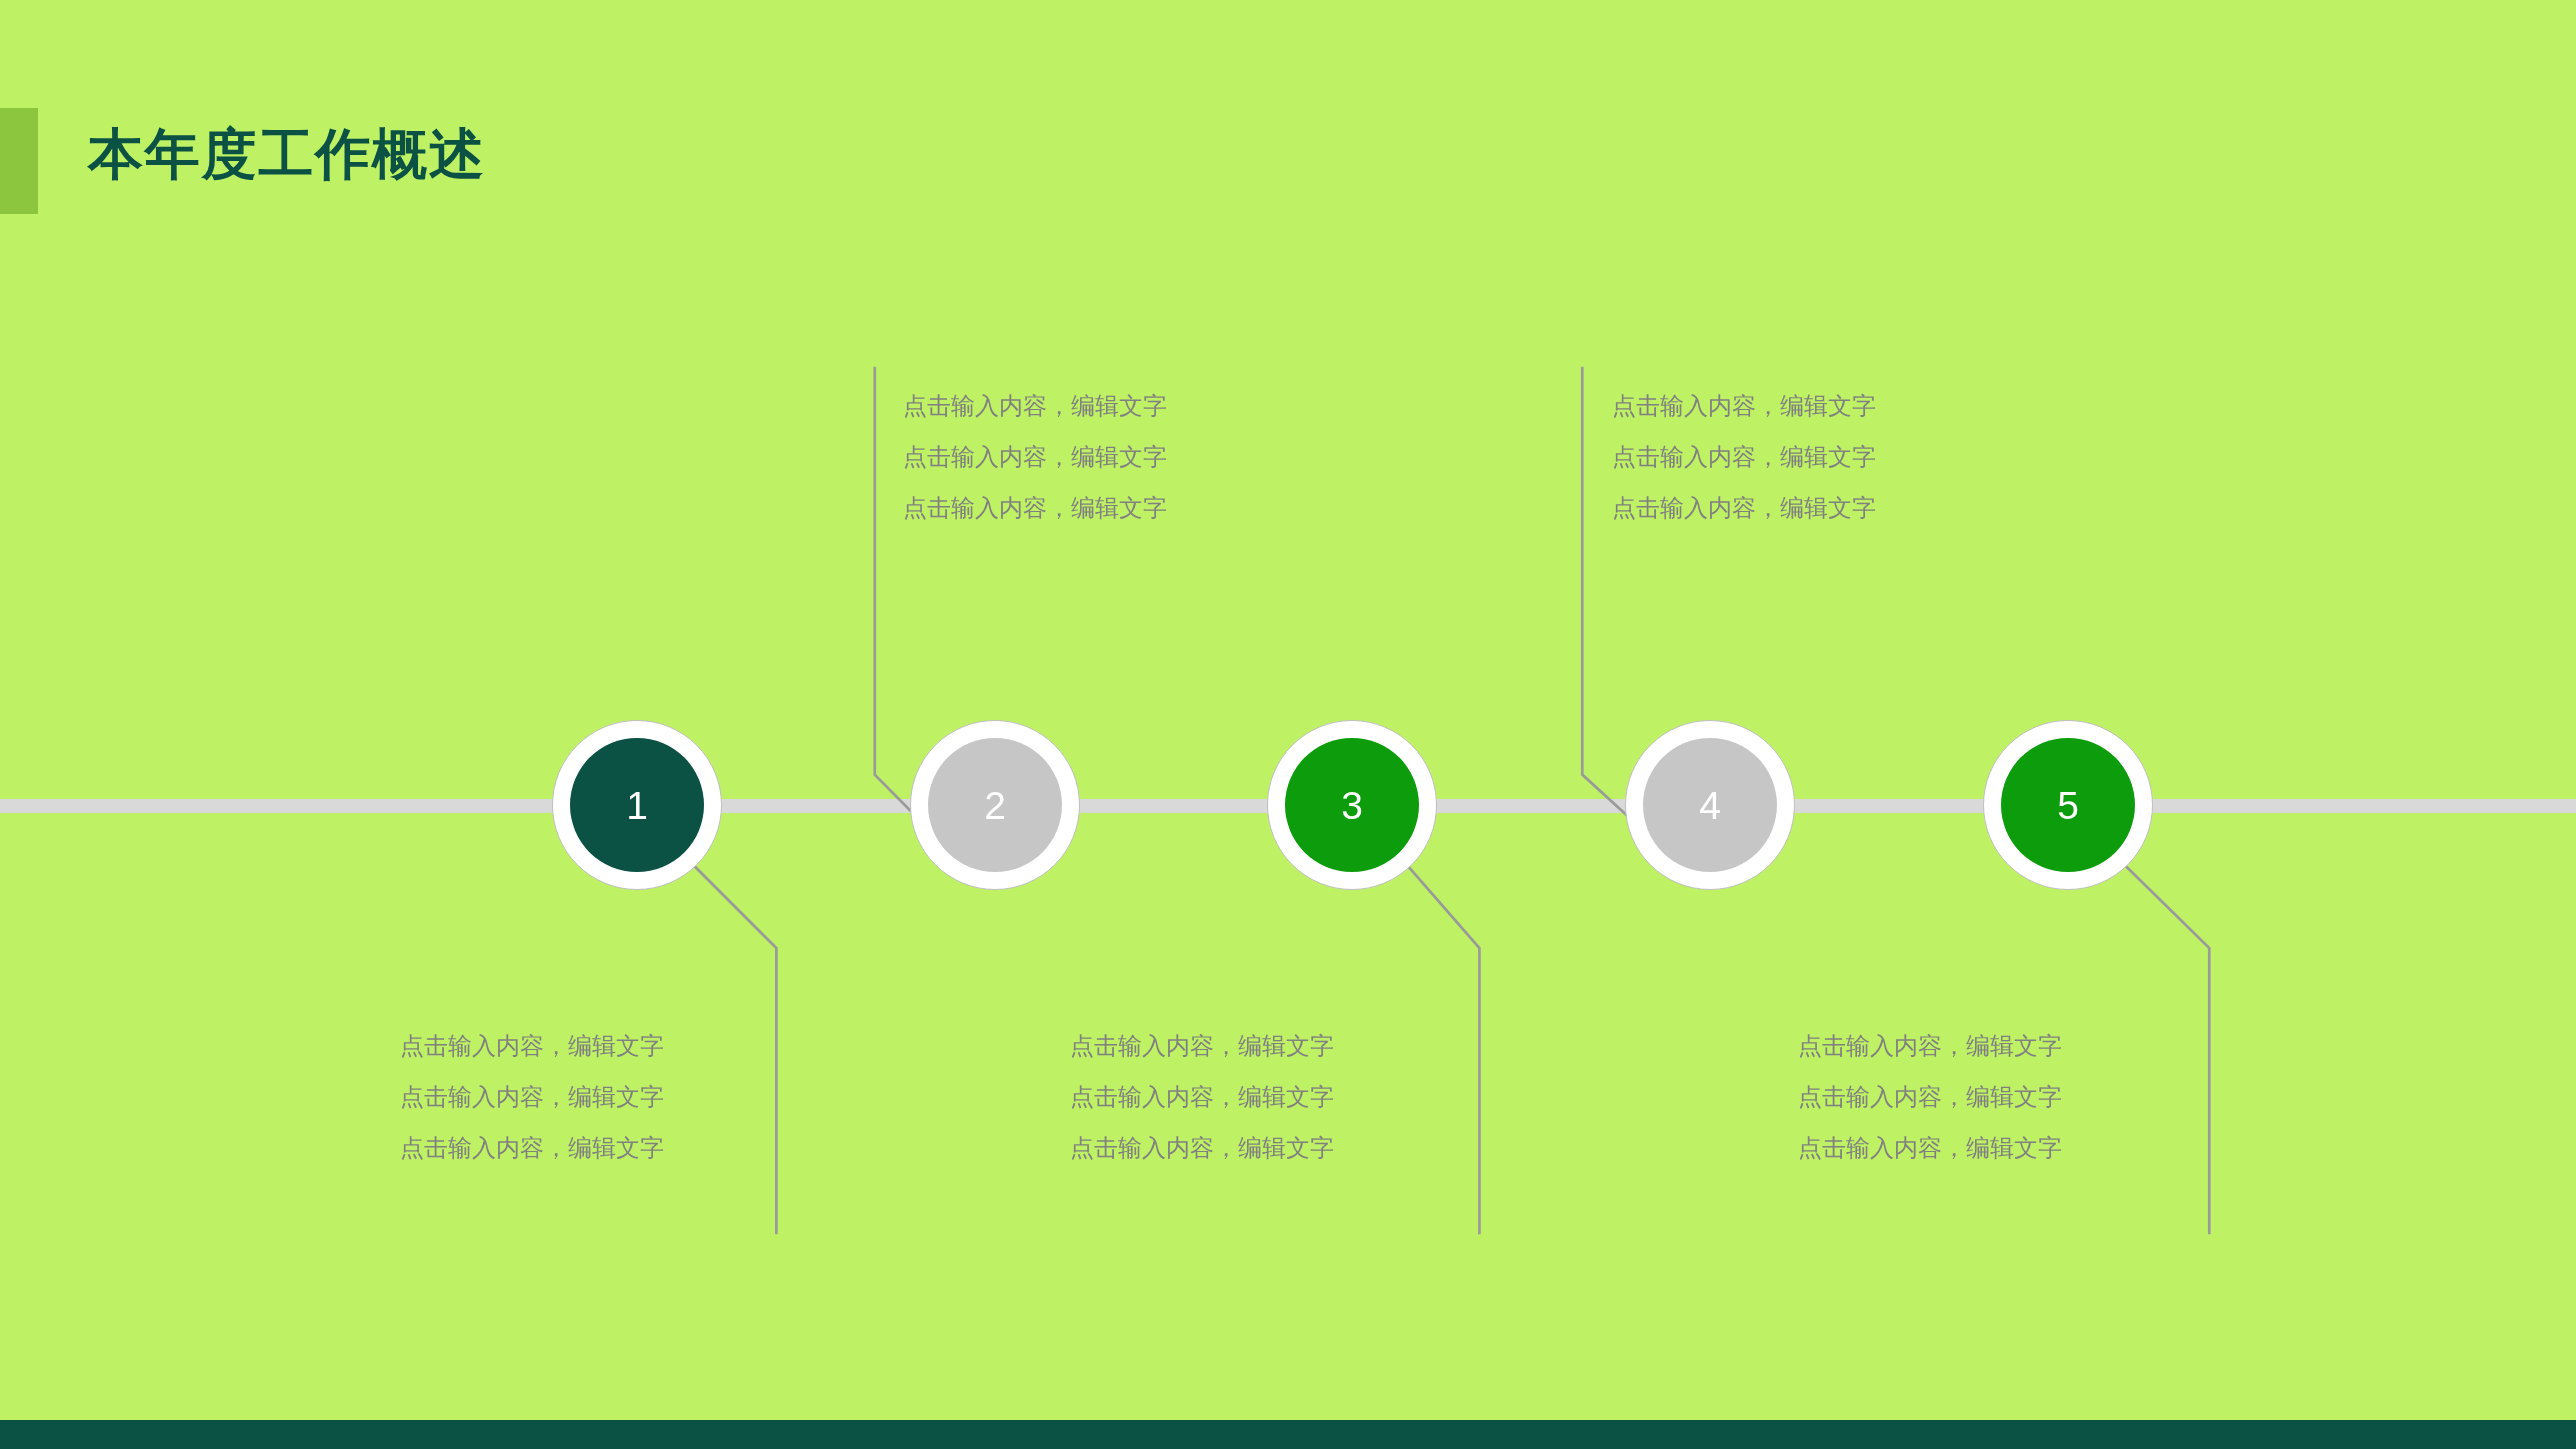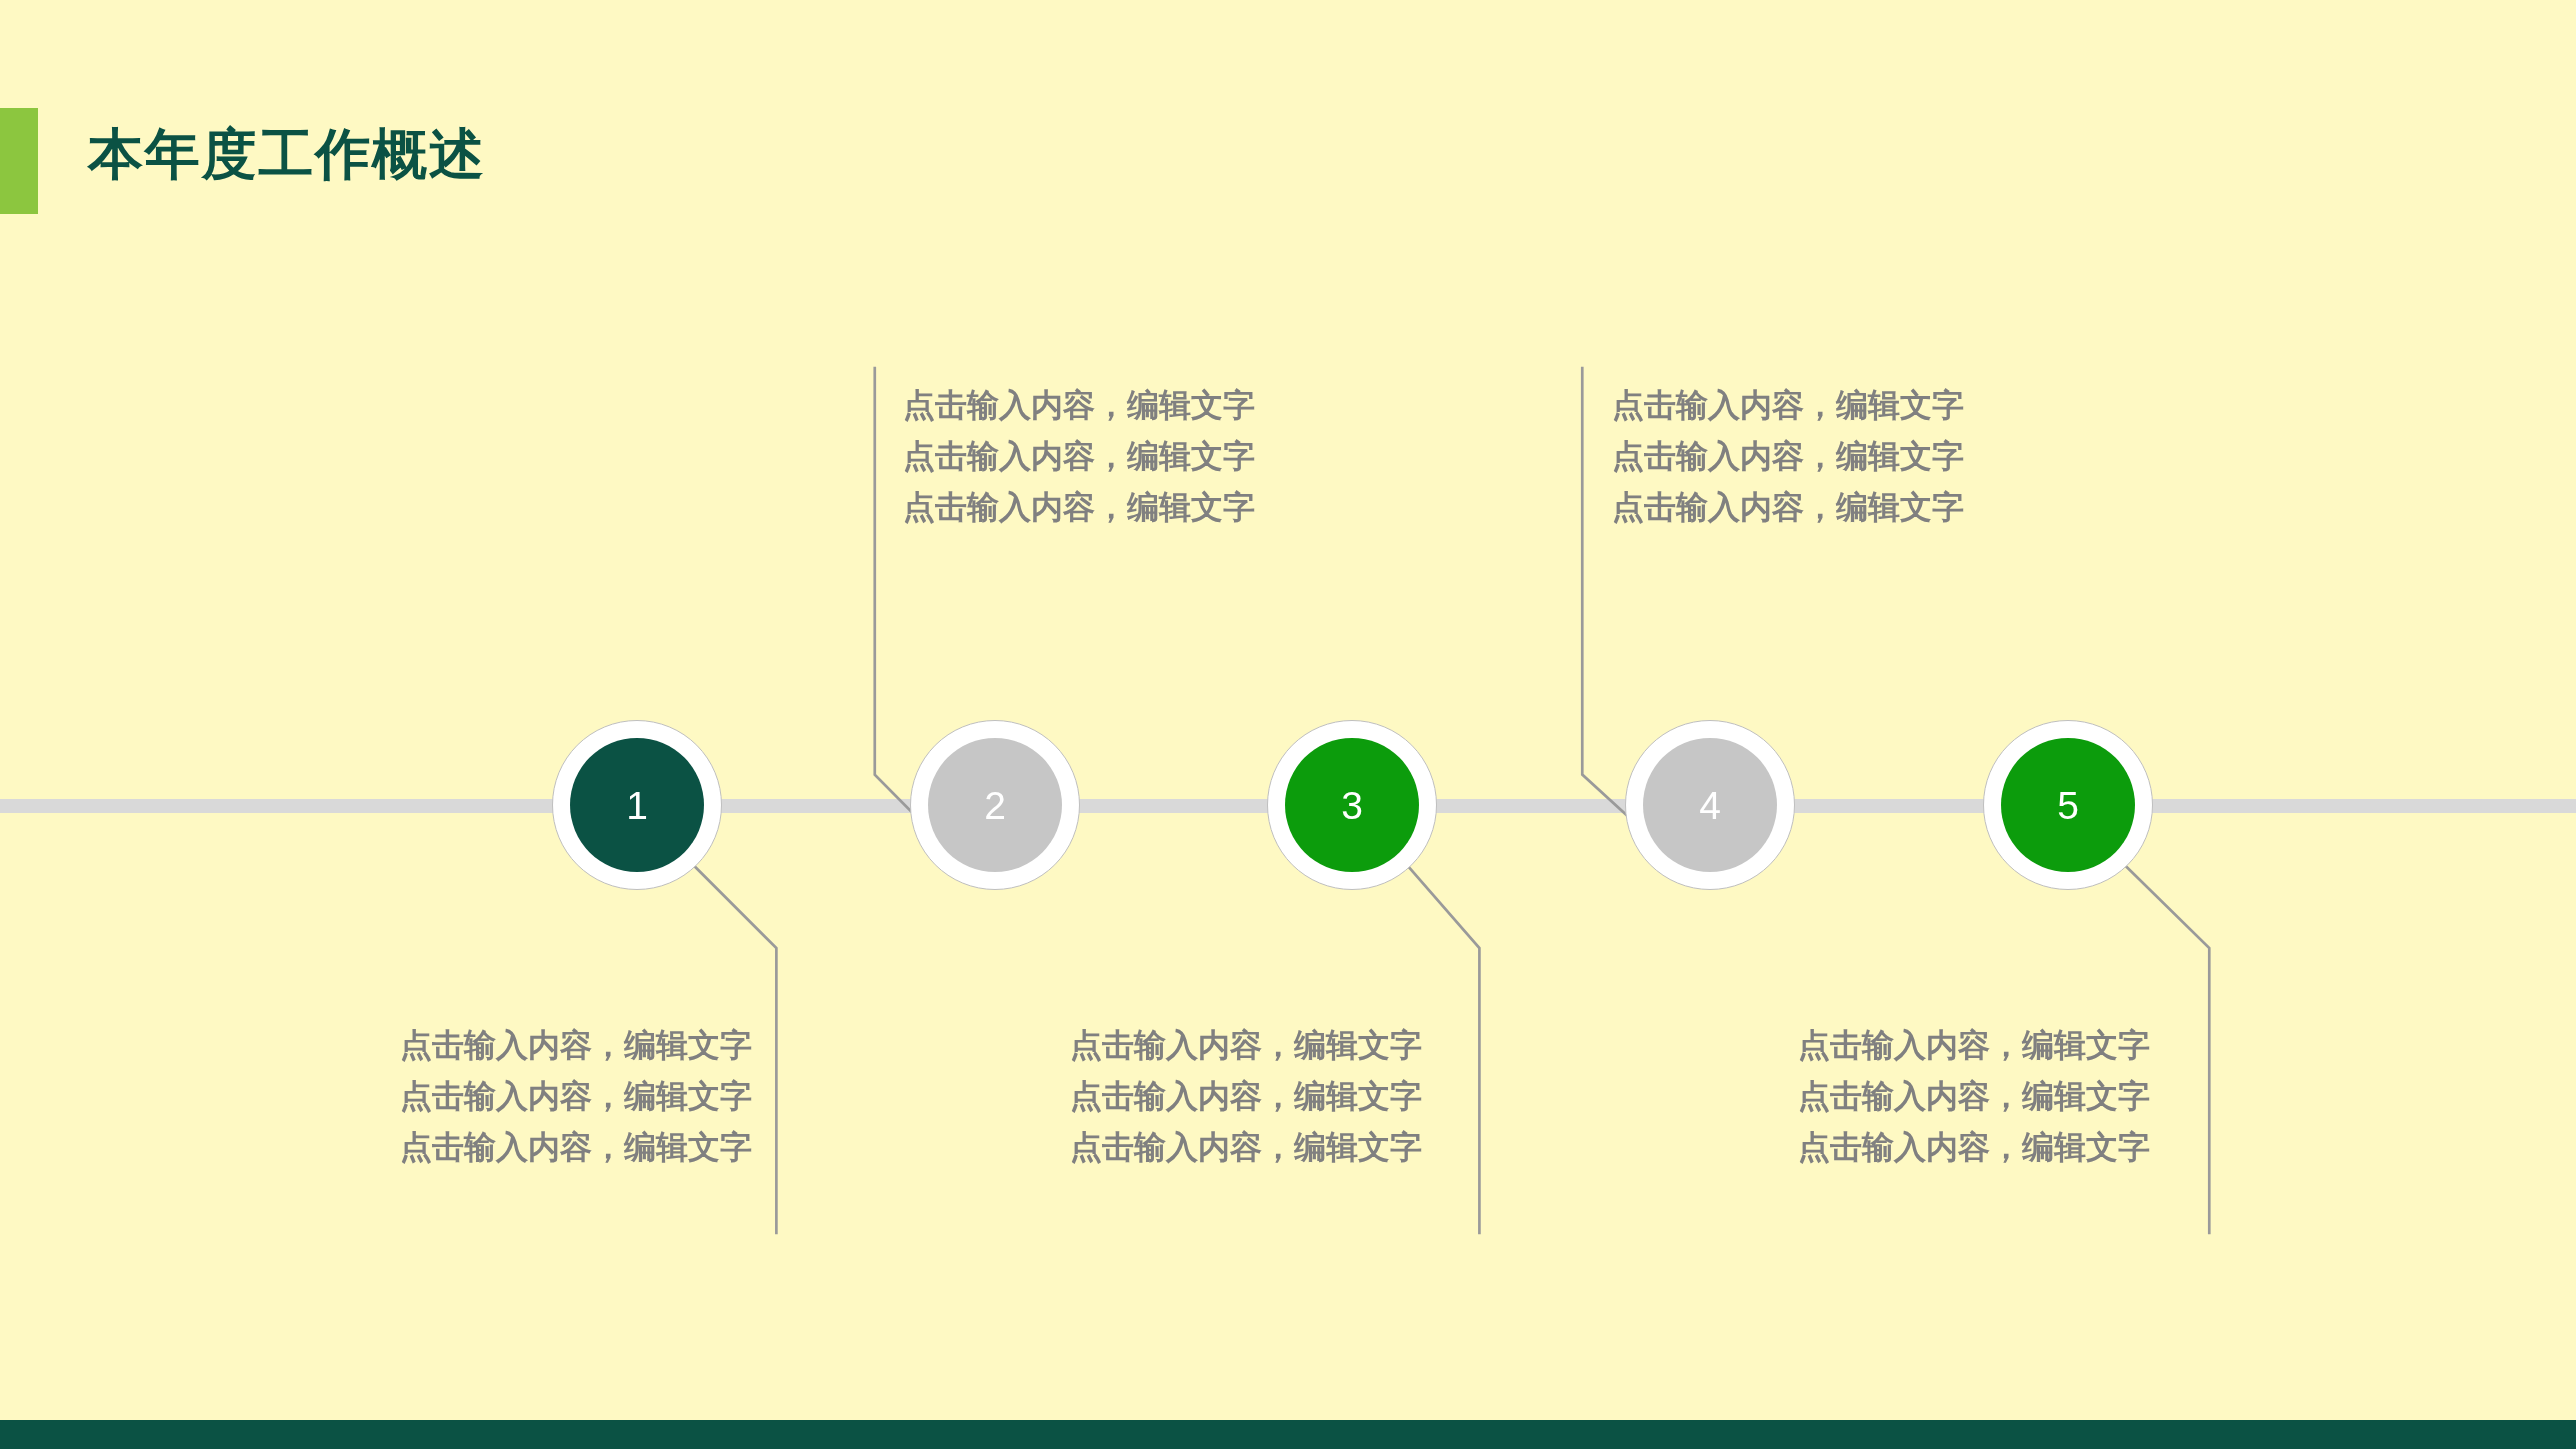--- a/index.html
+++ b/index.html
@@ -11,21 +11,21 @@
     width: 2576px;
     height: 1449px;
     font-family: "Liberation Sans", "DejaVu Sans", sans-serif;
     overflow: hidden;
   }
 
   .slide {
     position: relative;
     width: 2576px;
     height: 1449px;
-    background: #fef9c3;
+    background: #bef264;
     overflow: hidden;
   }
 
   
   .title-accent-bar {
     position: absolute;
     left: 0px;
     top: 108px;
     width: 38px;
     height: 106px;
@@ -91,25 +91,24 @@
     top: 0;
     width: 2576px;
     height: 1449px;
     z-index: 1;
     pointer-events: none;
   }
 
   
   .text-block {
     position: absolute;
-    font-size: 32px;
+    font-size: 24px;
     color: #808080;
     line-height: 51px;
     white-space: nowrap;
-    font-weight: bold;
   }
   .text-block .tline {
     display: block;
   }
   .tb-above { }
   .tb-below { }
 
   
   .footer-bar {
     position: absolute;

